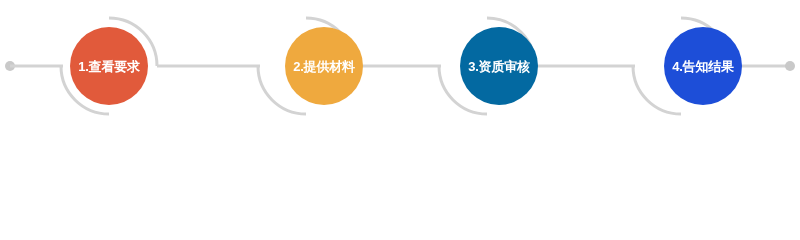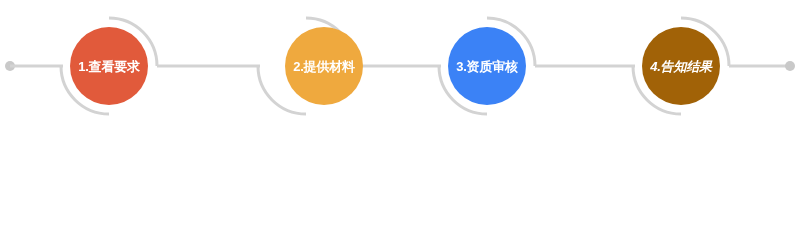--- a/index.html
+++ b/index.html
@@ -85,21 +85,21 @@
   </svg>
 
   <div class="step-node" style="left:70px; background:#e15a3b;align-items:center;">
     <span class="step-label">1.查看要求</span>
   </div>
 
   <div class="step-node" style="left:285px; background:#efa93e;">
     <span class="step-label">2.提供材料</span>
   </div>
 
-  <div class="step-node" style="left:448px; background:#3b82f6;">
+  <div class="step-node" style="left:460px; background:#0369a1;">
     <span class="step-label">3.资质审核</span>
   </div>
 
-  <div class="step-node" style="left:642px; background:#a16207;font-style:italic;">
+  <div class="step-node" style="left:664px; background:#1d4ed8;">
     <span class="step-label">4.告知结果</span>
   </div>
 
 </div>
 
 </body></html>

